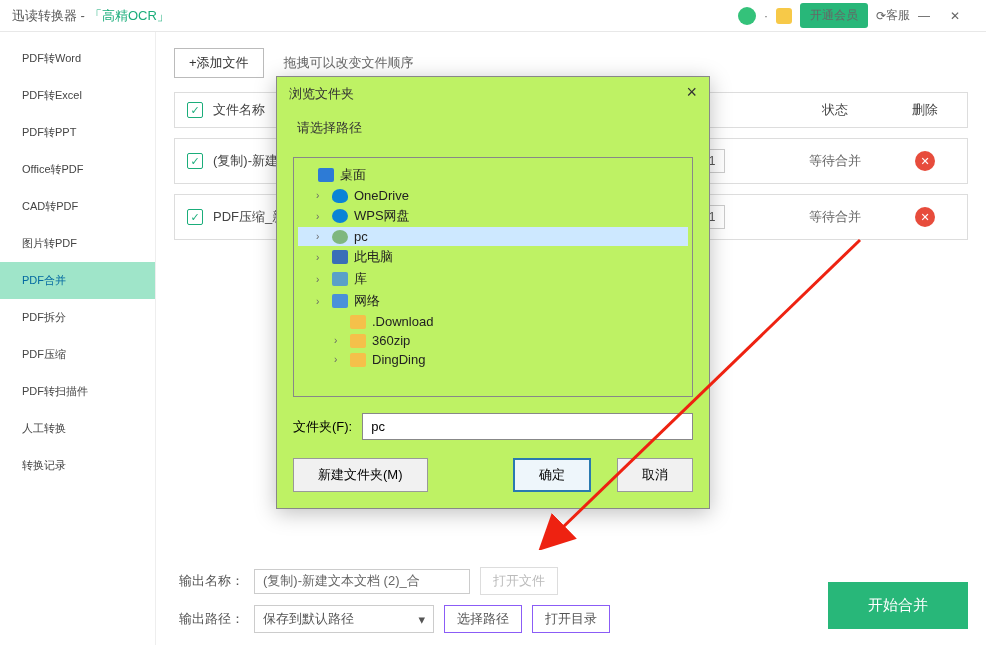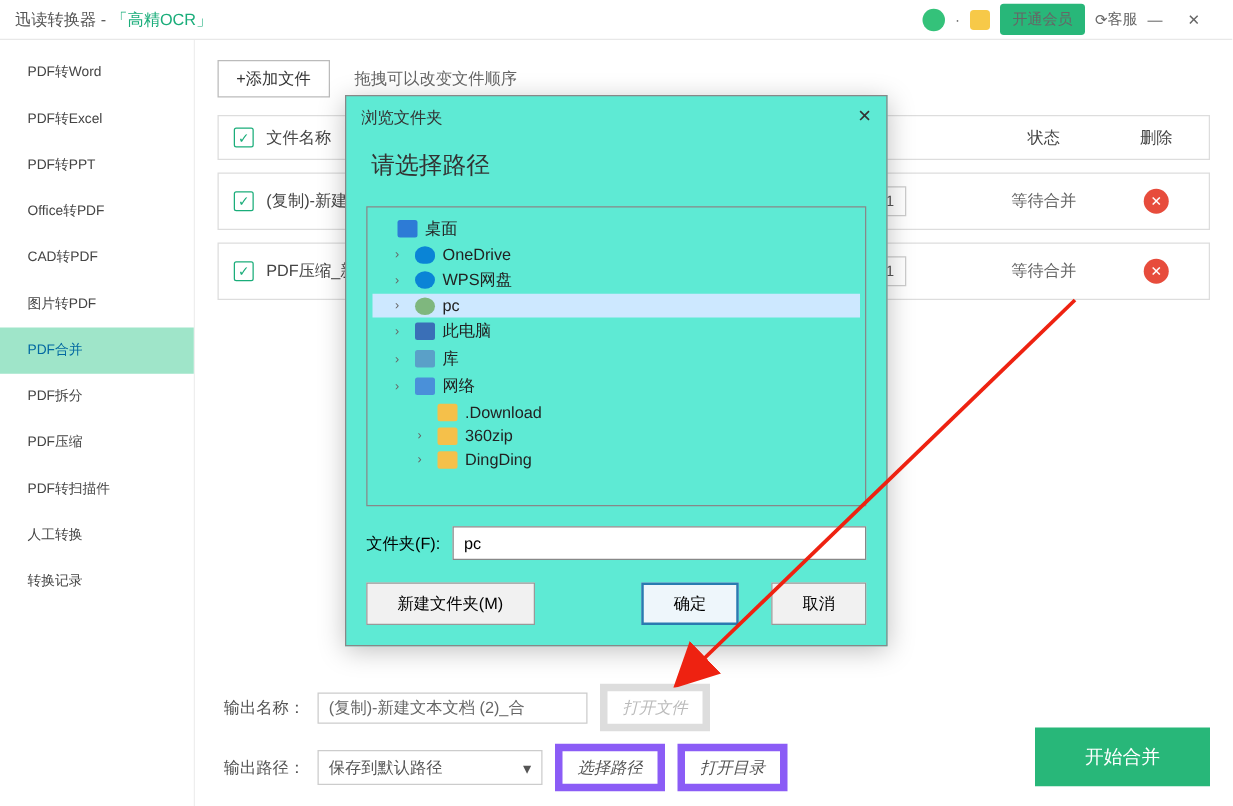--- a/index.html
+++ b/index.html
@@ -39,30 +39,30 @@
 .row-del { width: 60px; text-align: center; }
 .del-icon { width: 20px; height: 20px; background: #e74c3c; border-radius: 50%; display: inline-flex; align-items: center; justify-content: center; color: #fff; font-size: 11px; }
 .col-status-h { width: 120px; text-align: center; }
 .col-del-h { width: 60px; text-align: center; }
 
 .bottom { position: absolute; left: 18px; right: 18px; bottom: 12px; }
 .out-row { display: flex; align-items: center; gap: 10px; margin-top: 10px; font-size: 13px; color: #555; }
 .out-lbl { width: 70px; text-align: right; }
 .out-input { border: 1px solid #ccc; padding: 4px 8px; font-size: 13px; width: 216px; color: #666; }
 .out-sel { border: 1px solid #ccc; padding: 4px 8px; font-size: 13px; width: 180px; color: #555; display: flex; justify-content: space-between; align-items: center; }
-.small-btn { border: 6px solid #8b5cf6; padding: 4px 12px; font-size: 13px; color: #555; background: #fff; cursor: pointer; font-style: italic; }
+.small-btn { border: 1px solid #8b5cf6; padding: 4px 12px; font-size: 13px; color: #555; background: #fff; cursor: pointer; }
 .small-btn.disabled { color: #bbb; border-color: #ddd; }
 .start-btn { position: absolute; right: 0; bottom: 4px; background: #28b779; color: #fff; padding: 14px 40px; font-size: 15px; border: none; cursor: pointer; }
 
 
-.dialog { position: absolute; left: 276px; top: 76px; width: 434px; background: #5eead4; border: 1px solid #888; box-shadow: 0 4px 20px rgba(0,0,0,.25); z-index: 10; }
+.dialog { position: absolute; left: 276px; top: 76px; width: 434px; background: #bef264; border: 1px solid #888; box-shadow: 0 4px 20px rgba(0,0,0,.25); z-index: 10; }
 .dlg-title { display: flex; justify-content: space-between; padding: 8px 12px; font-size: 13px; color: #333; }
 .dlg-close { font-size: 18px; line-height: 14px; cursor: pointer; }
 .dlg-body { padding: 8px 16px 16px 16px; }
-.dlg-hint { font-size: 19px; color: #333; margin-bottom: 20px; padding-left: 4px; }
+.dlg-hint { font-size: 13px; color: #333; margin-bottom: 20px; padding-left: 4px; }
 .tree-box { border: 1px solid #888; height: 240px; overflow-y: scroll; padding: 6px 4px; font-size: 13px; color: #222; }
 .tree-item { padding: 2px 4px; display: flex; align-items: center; gap: 6px; cursor: pointer; }
 .tree-item .caret { width: 10px; color: #666; font-size: 10px; }
 .tree-item.selected { background: #cde8ff; }
 .indent1 { padding-left: 18px; }
 .indent2 { padding-left: 36px; }
 .ico { width: 16px; height: 14px; display: inline-block; border-radius: 2px; }
 .ico-desktop { background: #2d7bd6; }
 .ico-onedrive { background: #0a84d6; border-radius: 50% 50% 40% 40%; }
 .ico-wps { background: #0a84d6; border-radius: 50%; }

